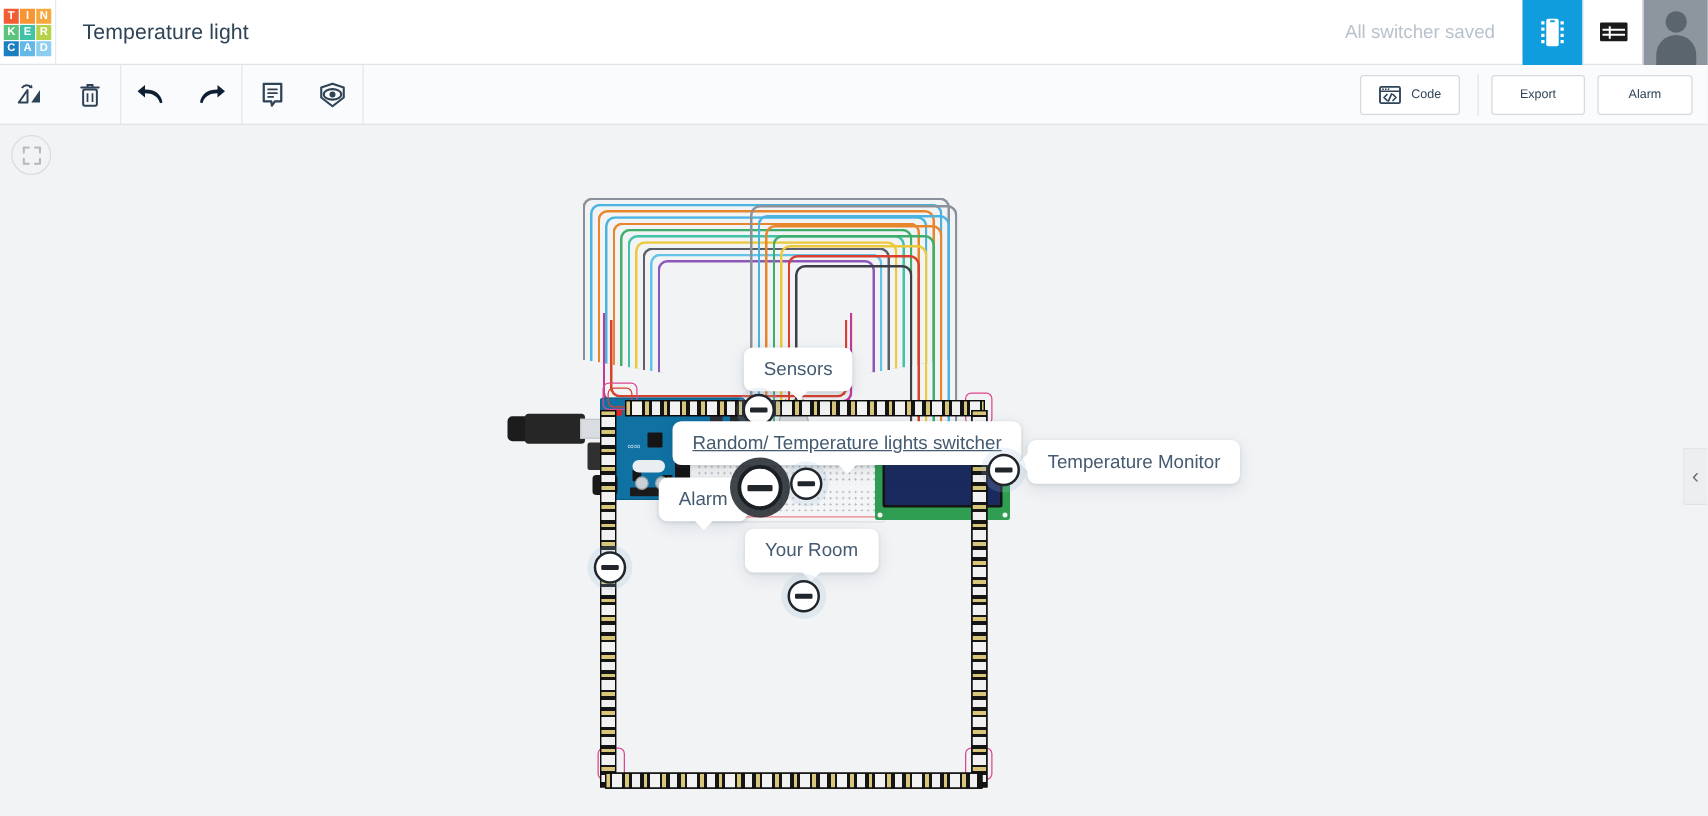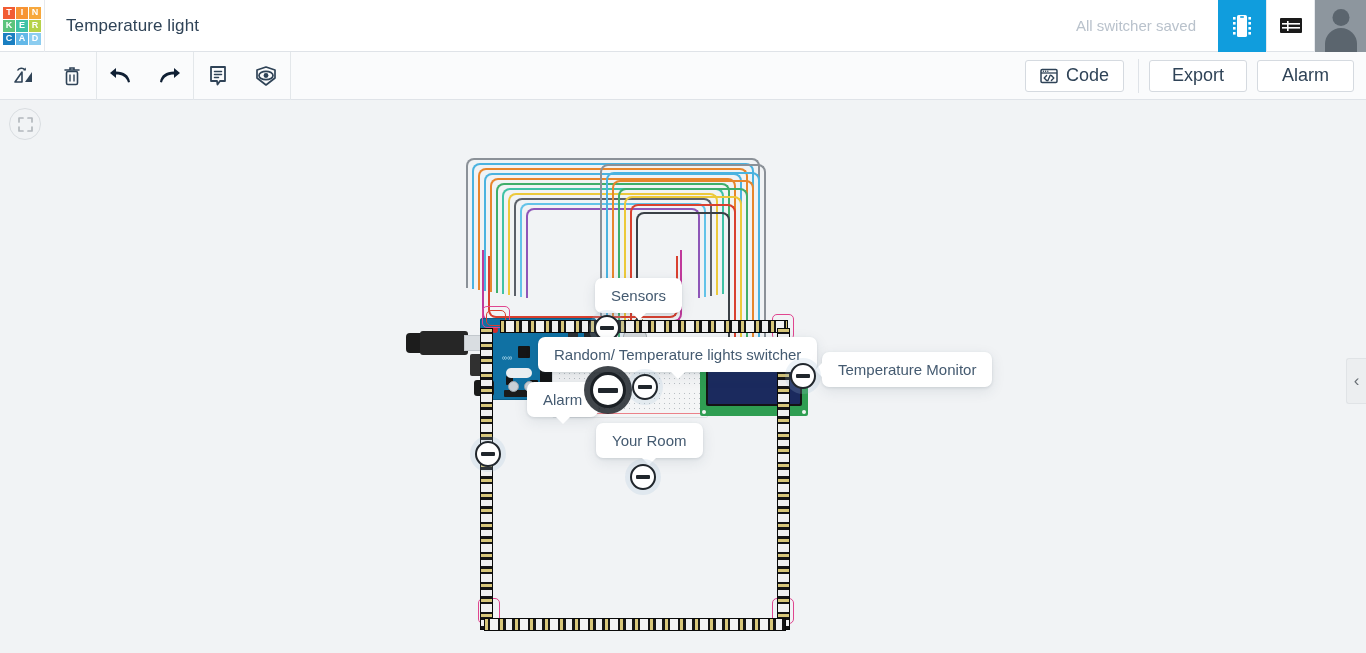--- a/index.html
+++ b/index.html
@@ -75,21 +75,21 @@
   .tb-sep { width: 1px; height: 48px; background: #e3e7ea; }
   .tb-icon {
     width: 48px; height: 48px; display: flex; align-items: center;
     justify-content: center; color: #2f4357;
   }
   .tb-right { margin-left: auto; display: flex; align-items: center; padding-right: 12px; }
   .tb-btn {
     display: flex; align-items: center; gap: 8px;
     height: 32px; padding: 0 14px; margin-left: 10px;
     border: 1px solid #d5dae0; border-radius: 3px; background: #ffffff;
-    color: #2f4357; font-size: 18px; white-space: nowrap;
+    color: #2f4357; font-size: 10px; white-space: nowrap;
   }
   .tb-divider-v { width: 1px; height: 34px; background: #dfe3e8; margin-left: 14px; }
 
   
   .canvas {
     position: absolute; left: 0; top: 100px; width: 1366px; height: 553px;
     background: #f1f3f5; overflow: hidden;
   }
   .fit-btn {
     position: absolute; left: 9px; top: 8px; width: 32px; height: 32px;
@@ -510,21 +510,21 @@
   <div class="strip strip-h" style="left:500px; top:220px; width:288px; height:13px;"></div>
   <div class="strip strip-v" style="left:480px; top:228px; width:13px; height:302px;"></div>
   <div class="strip strip-v" style="left:777px; top:228px; width:13px; height:302px;"></div>
   <div class="strip strip-h" style="left:484px; top:518px; width:302px; height:13px;"></div>
 
   <div class="callout tail-bottom" style="left:595px; top:178px;">Sensors</div>
   <div class="minus-btn" style="left:594px; top:215px;">
     <div class="bar"></div>
   </div>
 
-  <div class="callout tail-bottom" style="left:538px; top:237px;">Random/ Temperature lights switcher</div>
+  <div class="callout tail-bottom" style="left:538px; top:237px;text-decoration:underline;">Random/ Temperature lights switcher</div>
   <div class="minus-btn" style="left:632px; top:274px;">
     <div class="bar"></div>
   </div>
 
   <div class="callout tail-bottom" style="left:527px; top:282px;">Alarm</div>
   <div class="minus-btn big" style="left:590px; top:272px;">
     <div class="bar"></div>
   </div>
 
   <div class="callout tail-left" style="left:822px; top:252px;">Temperature Monitor</div>

